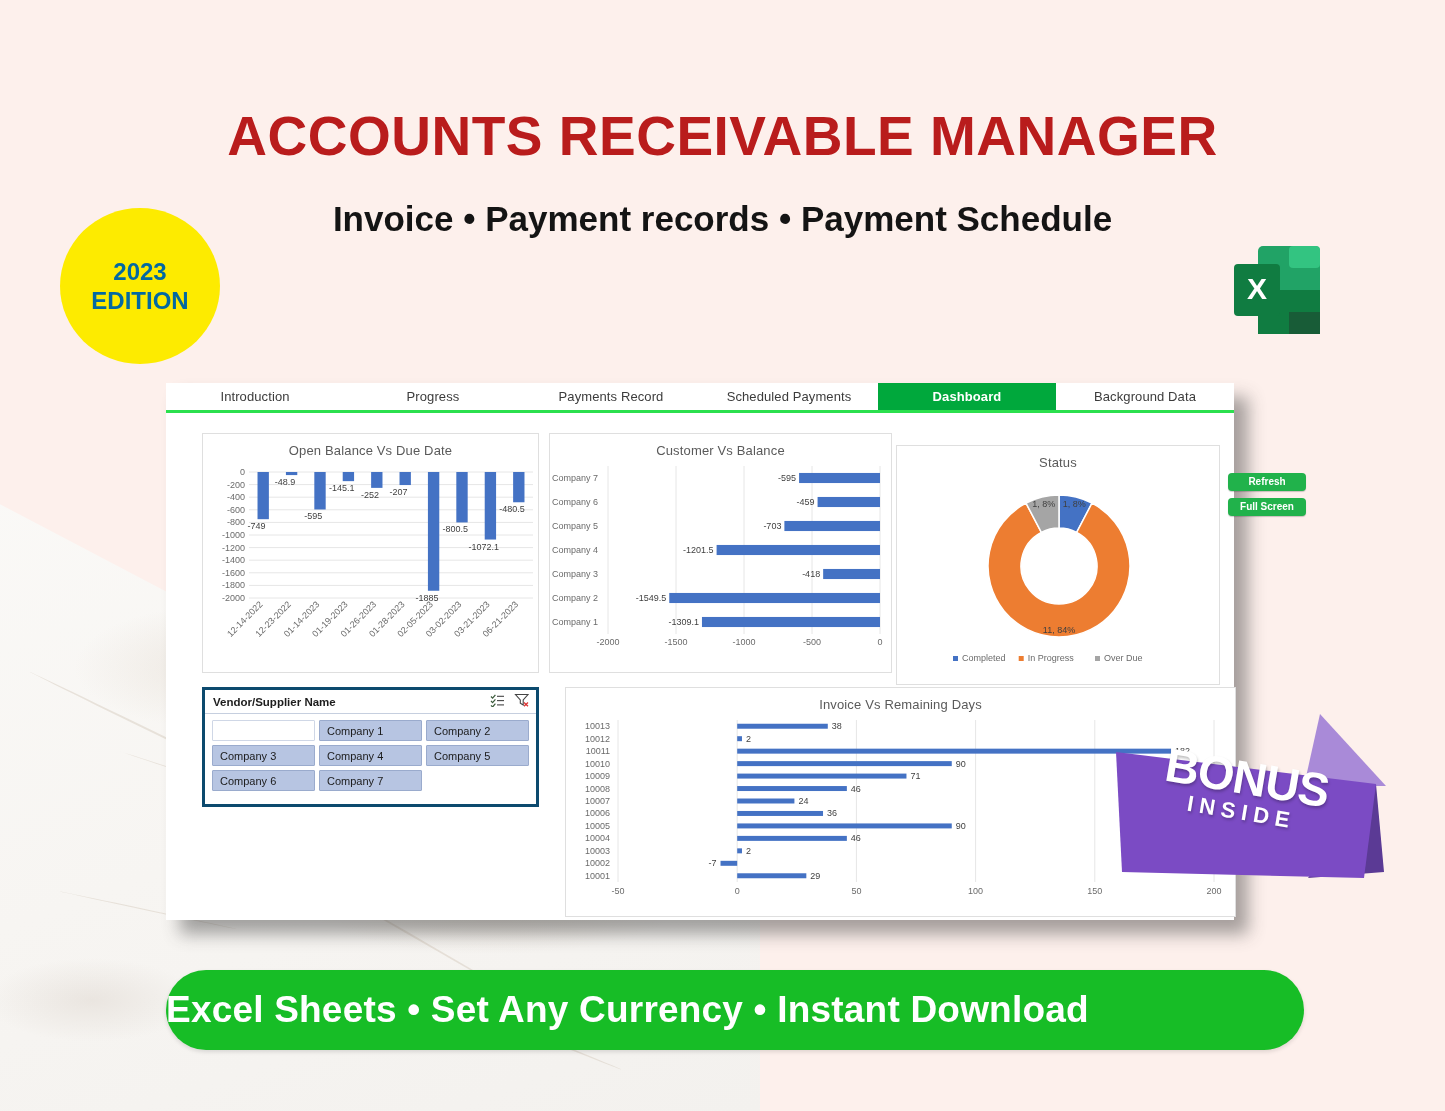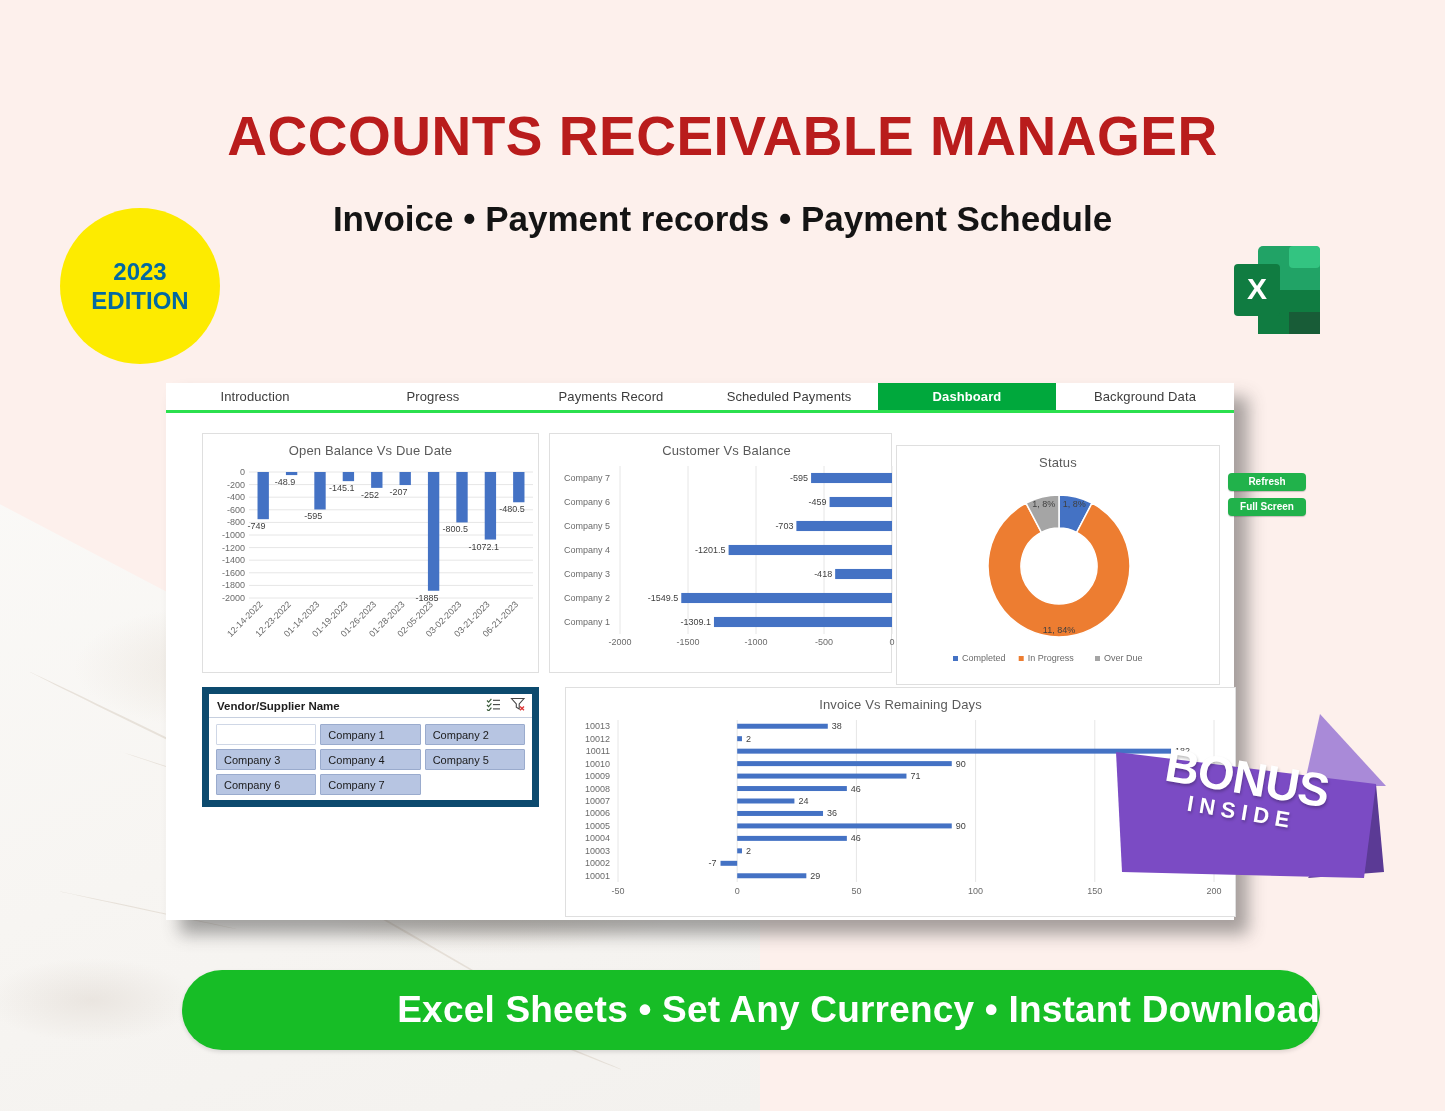--- a/index.html
+++ b/index.html
@@ -69,24 +69,24 @@
   .panel {
     position: absolute; background: #fff; border: 1px solid #dfdfdf;
   }
   .panel-title {
     text-align: center; color: #5a5a5a; font-size: 13px;
     padding-top: 9px; letter-spacing: .15px;
   }
 
   
   #panel-open   { left: 36px;  top: 20px;  width: 337px; height: 240px; }
-  #panel-cust   { left: 383px; top: 20px;  width: 343px; height: 240px; padding-left: 12px; }
+  #panel-cust   { left: 383px; top: 20px;  width: 343px; height: 240px; }
   #panel-status { left: 730px; top: 32px;  width: 324px; height: 240px; }
   #panel-slicer { left: 36px;  top: 274px; width: 337px; height: 120px;
-                  border: 7px solid #0c4a6e; background: #fff; }
+                  border: 3px solid #0c4a6e; background: #fff; }
   #panel-inv    { left: 399px; top: 274px; width: 671px; height: 230px; }
   .dl { font-size: 9px; fill: #3f3f3f; }
   .tick { font-size: 9px; fill: #6b6b6b; }
   .gl { stroke: #e6e6e6; stroke-width: 1; }
   .bar { fill: #4472c4; }
 
   
   .btn-col { position: absolute; left: 1062px; top: 44px; width: 78px; margin-top: 16px; }
   .xbtn {
     display: block; width: 78px; height: 18px; margin-bottom: 7px;
@@ -119,23 +119,23 @@
   .bonus-text {
     position: absolute; left: 22px; top: 44px; width: 230px;
     transform: rotate(9.5deg); text-align: center; color: #fff;
     text-shadow: 1px 2px 3px rgba(0,0,0,.25); pointer-events: none;
   }
   .bonus-big { font-size: 47px; font-weight: 700; letter-spacing: -1px; line-height: .92; }
   .bonus-small { font-size: 22px; font-weight: 700; letter-spacing: 6px; margin-top: 1px; }
 
   
   .cta {
-    position: absolute; left: 182px; top: 970px; width: 1138px; height: 80px;
+    position: absolute; left: 166px; top: 970px; width: 1138px; height: 80px;
     background: #17bd26; border-radius: 40px;
-    display: flex; align-items: center; justify-content: flex-end;
+    display: flex; align-items: center; justify-content: flex-start;
     color: #fff; font-size: 37px; font-weight: 700; letter-spacing: .2px;
     box-shadow: 0 2px 4px rgba(0,0,0,.12);
   }
 </style>
 </head>
 <body>
 
 <div class="marble">
   <div class="vein v1"></div>
     <div class="vein v2"></div>

